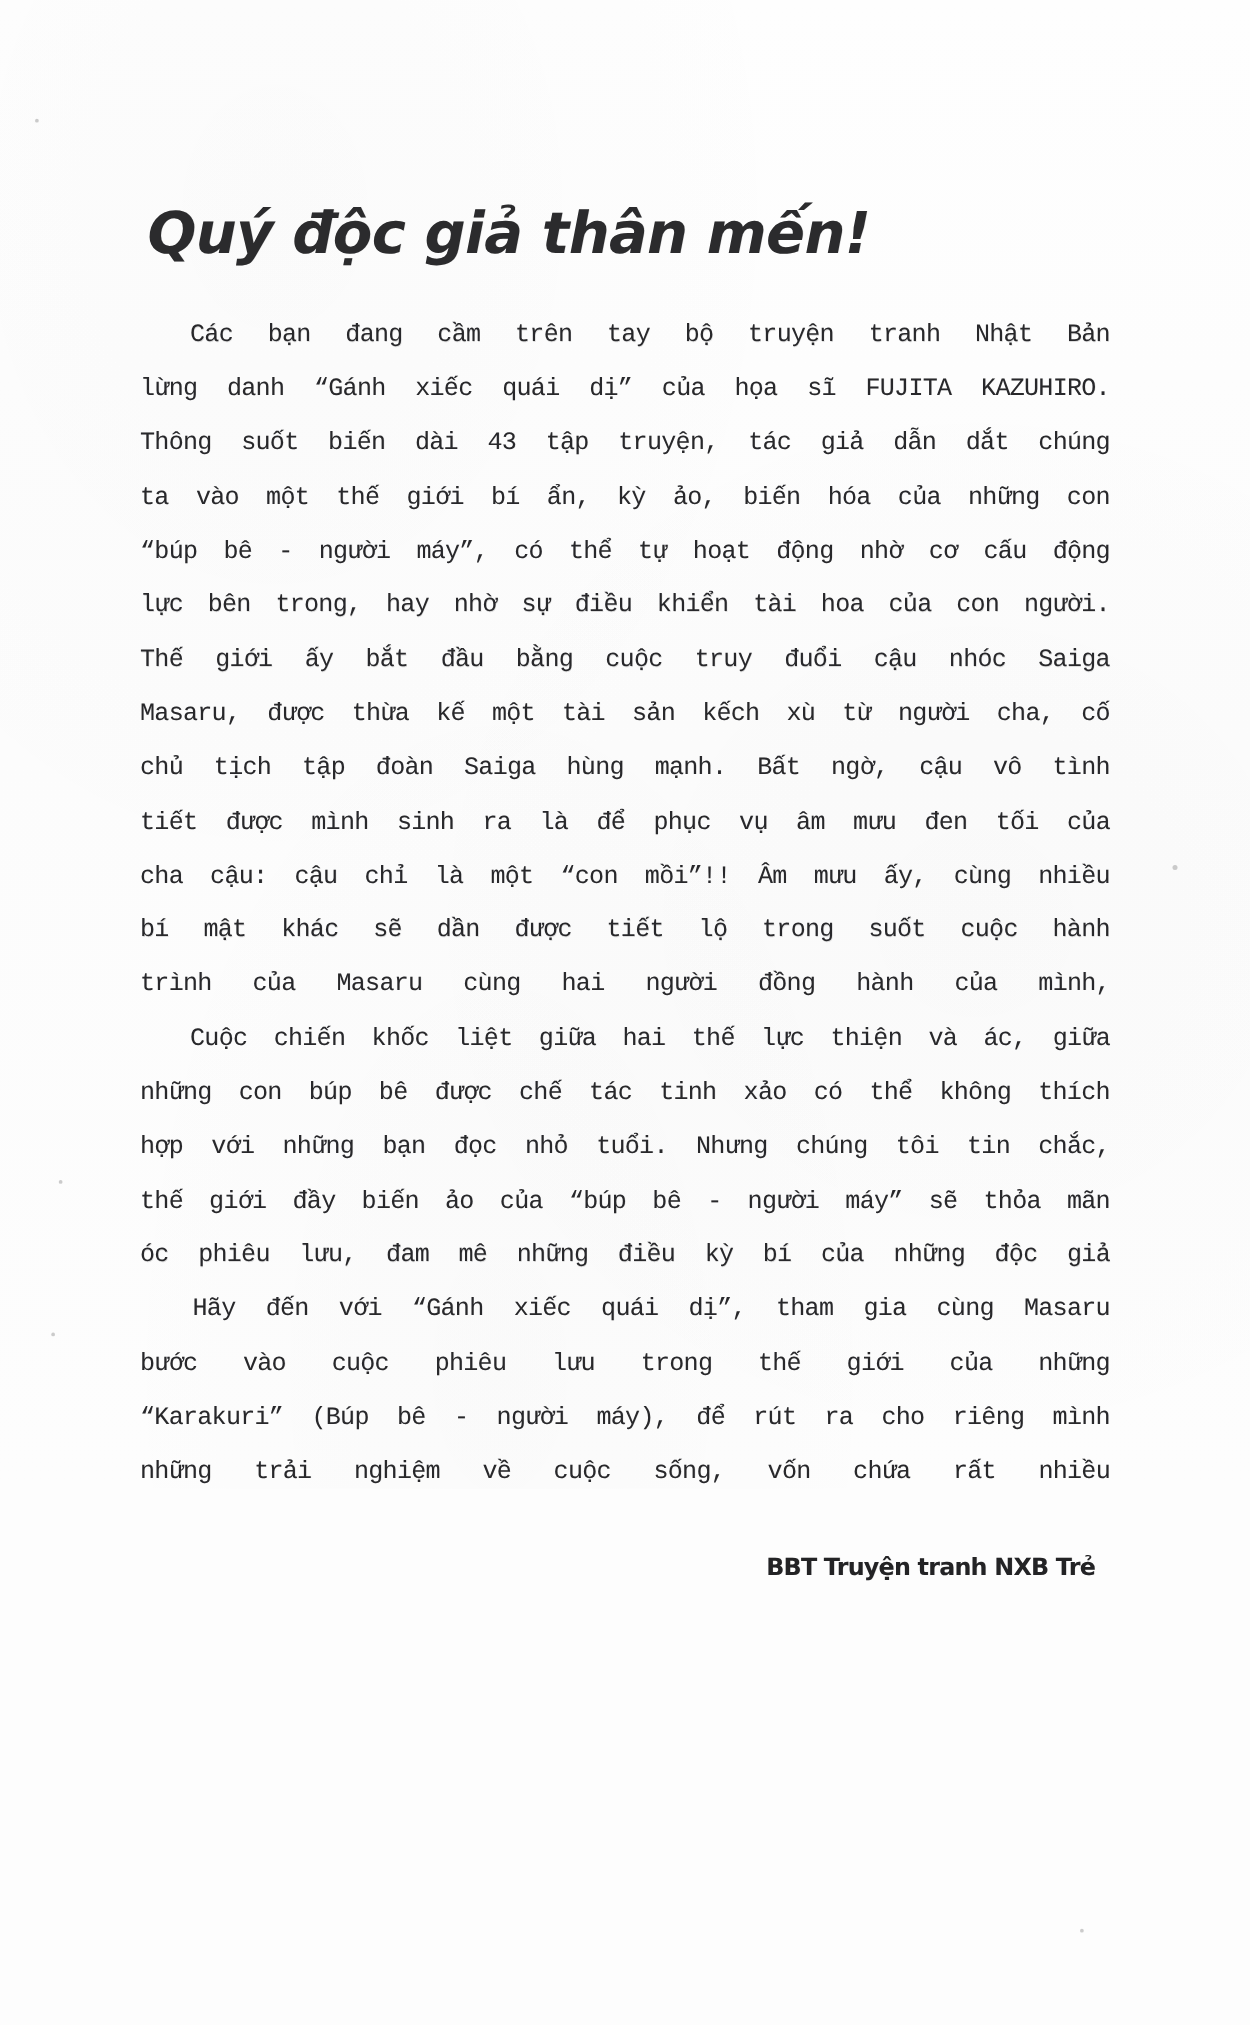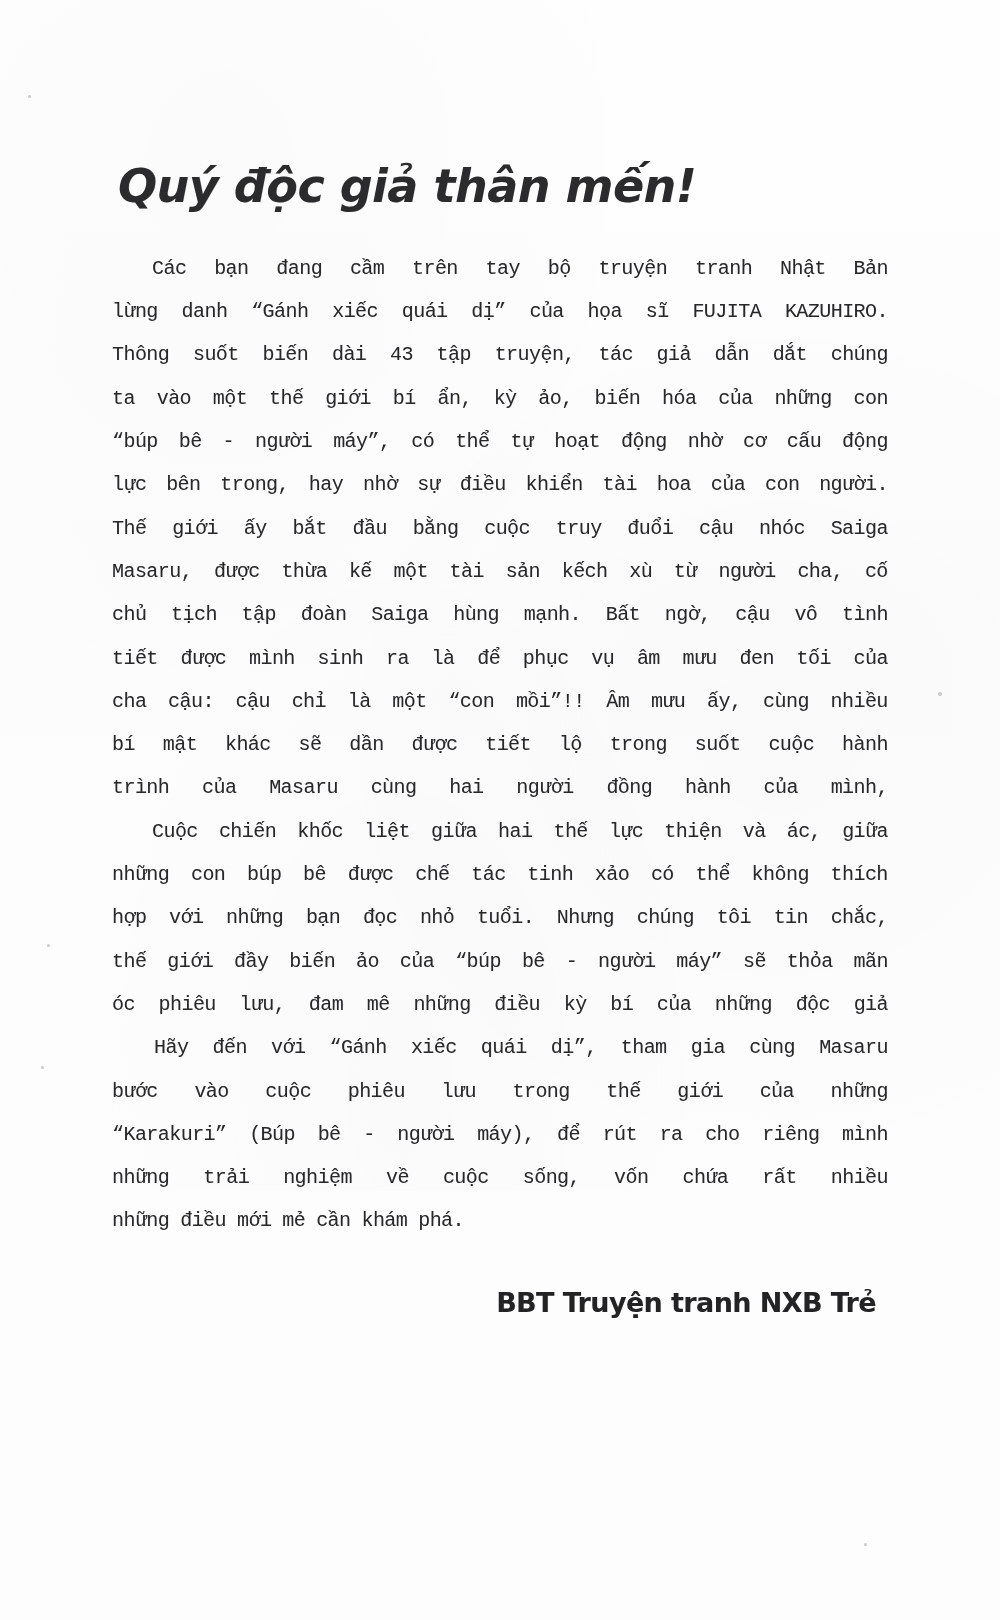--- a/index.html
+++ b/index.html
@@ -79,21 +79,21 @@
   .ln.indent-sm {
     padding-left: 42px;
     align-items: center;
   }
 
   .signature {
     margin-top: 44px;
     text-align: right;
     padding-right: 12px;
     font-family: "DejaVu Sans", sans-serif;
-    font-size: 27px;
+    font-size: 19px;
     font-weight: 600;
     color: #232325;
     letter-spacing: -0.6px;
     text-shadow: 0.3px 0.3px 0 rgba(70,70,70,0.2);
   }
 
   .speck {
     position: absolute;
     background: #9a9a9a;
     border-radius: 50%;
@@ -432,21 +432,20 @@
             <span>trải</span>
             <span>nghiệm</span>
             <span>về</span>
             <span>cuộc</span>
             <span>sống,</span>
             <span>vốn</span>
             <span>chứa</span>
             <span>rất</span>
             <span>nhiều</span>
           </span>
-        <span class="ln">những điều mới mẻ cần khám phá.</span>
       </p>
 
     </div>
 
     <div class="signature">BBT Truyện tranh NXB Trẻ</div>
 
   </div>
 </div>
 
 </body></html>

